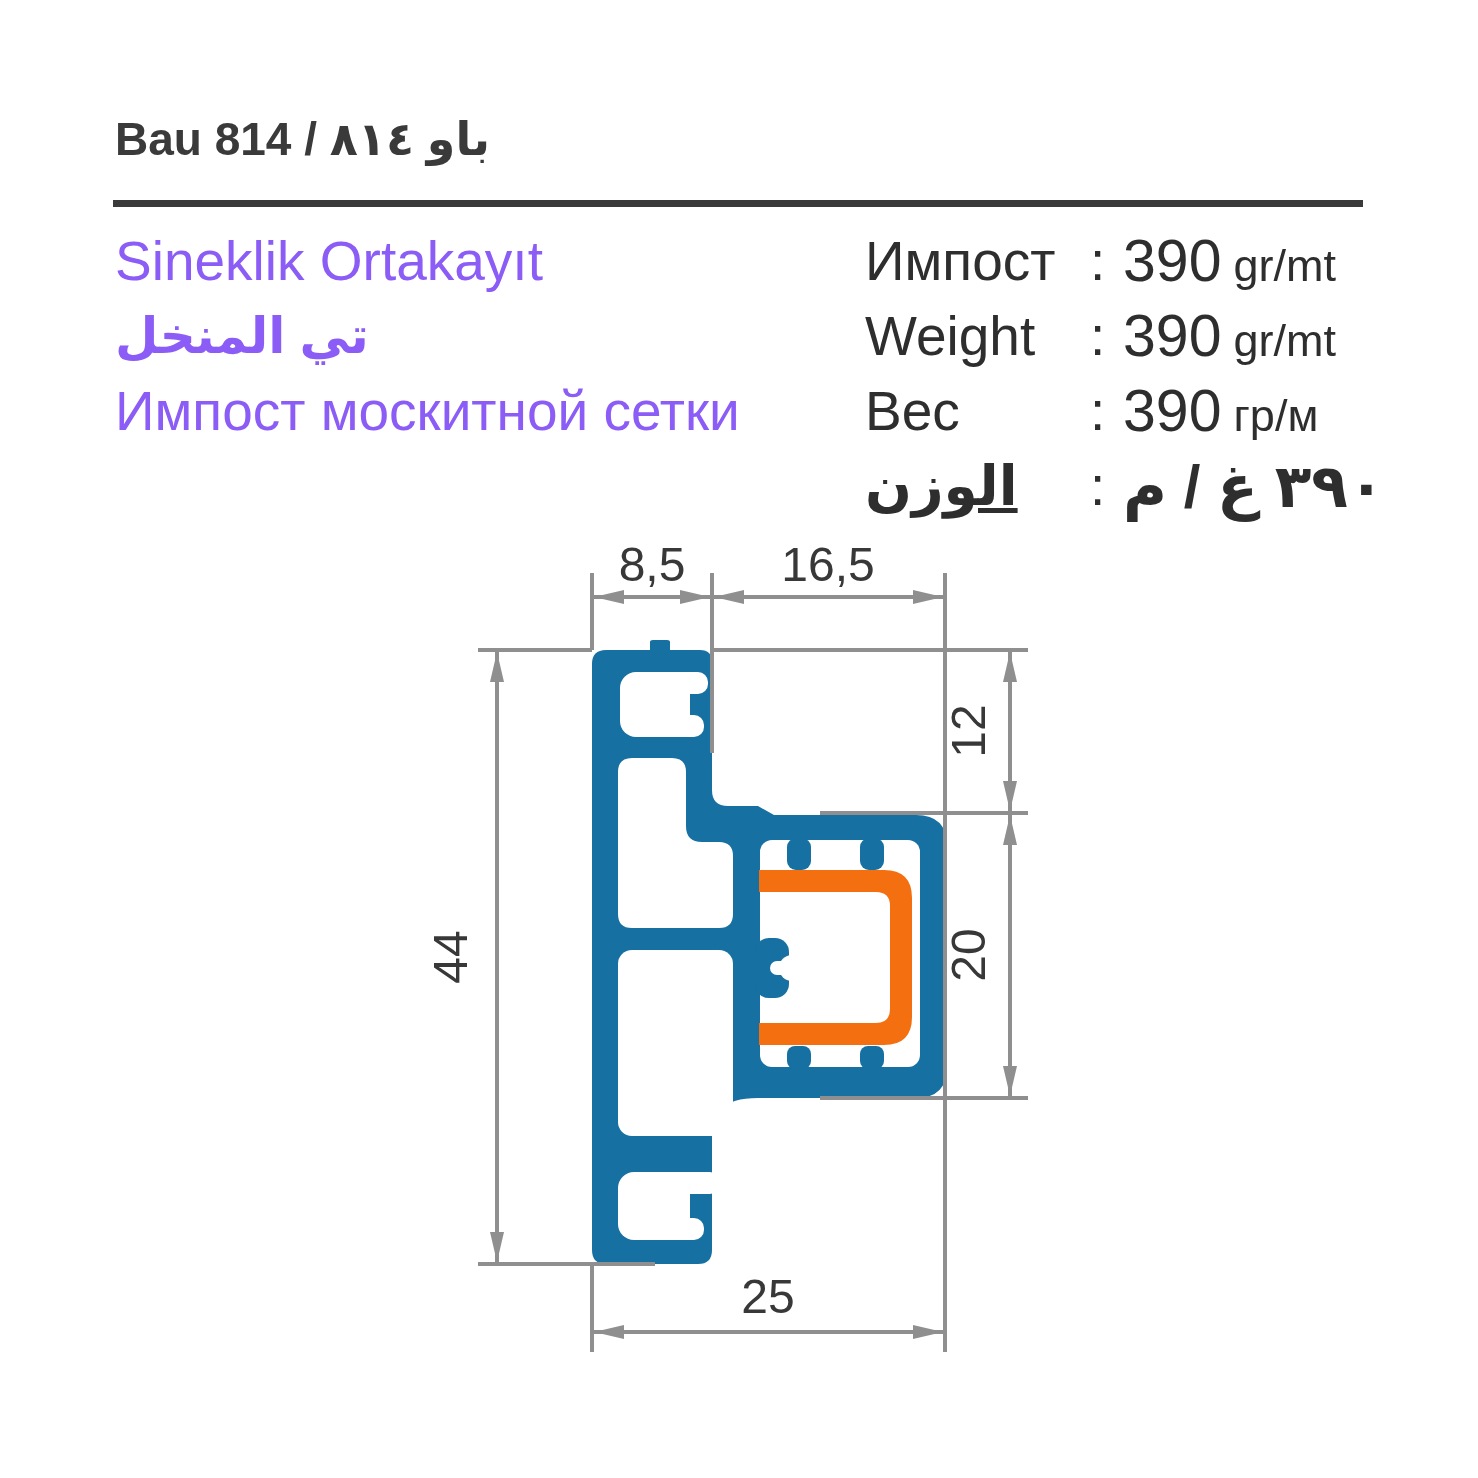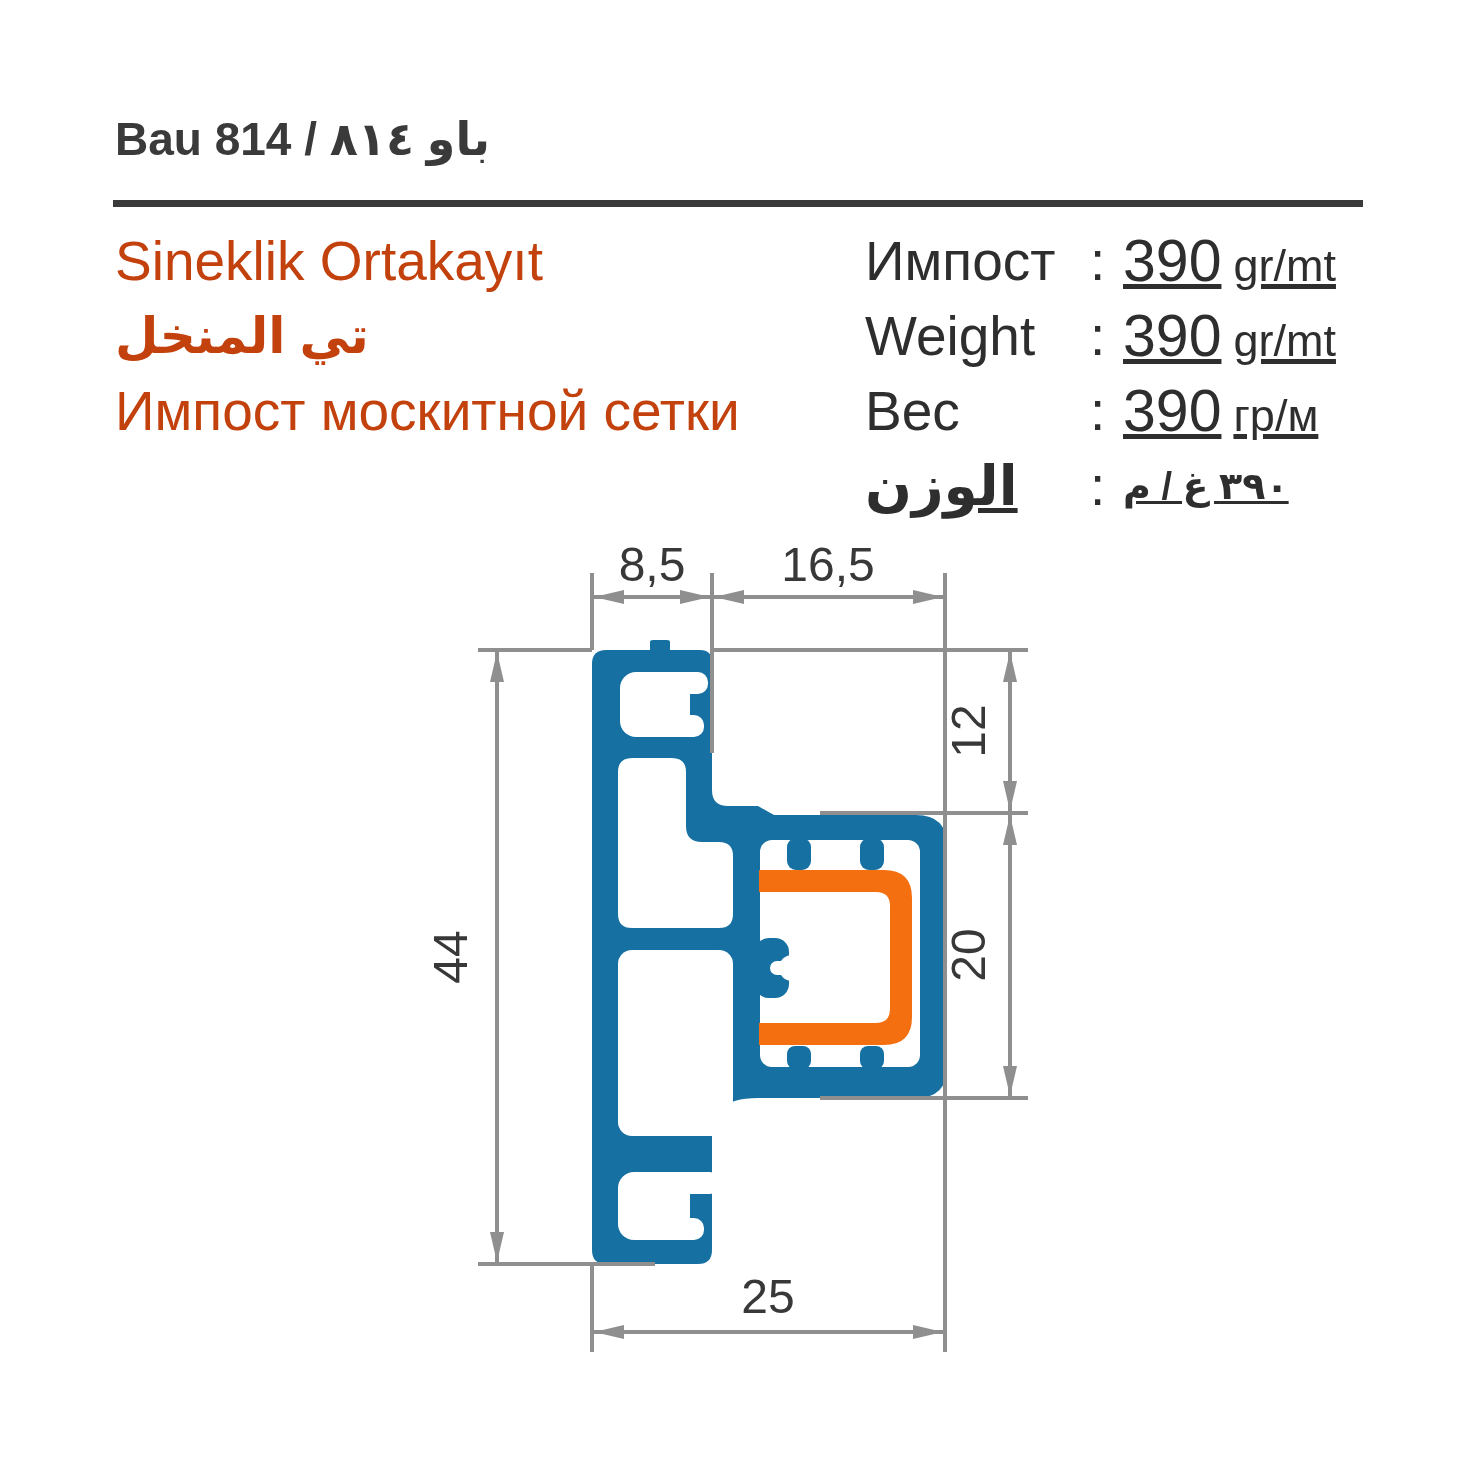--- a/index.html
+++ b/index.html
@@ -14,30 +14,30 @@
     position:absolute;left:115px;top:112px;width:1250px;
     font-size:46px;font-weight:bold;color:#3a3a3a;white-space:nowrap;
   }
   .title-row .ar{font-weight:bold;}
   .rule{
     position:absolute;left:113px;top:200px;width:1250px;height:7px;
     background:#3a3a3a;
   }
   
   .names{position:absolute;left:115px;top:224px;width:720px;}
-  .name-row{height:75px;line-height:75px;font-size:55px;color:#c2410c;white-space:nowrap;}
+  .name-row{height:75px;line-height:75px;font-size:55px;color:#8b5cf6;white-space:nowrap;}
   .name-row.ar{font-weight:bold;font-size:50px;}
   
   .weights{position:absolute;left:865px;top:224px;width:520px;}
   .wrow{height:75px;line-height:75px;font-size:55px;white-space:nowrap;position:relative;color:#2e2e2e;}
   .wlabel{position:absolute;left:0;top:0;}
   .wlabel.ar{font-weight:bold;text-decoration:underline;}
   .wcolon{position:absolute;left:225px;top:0;}
-  .wval{position:absolute;left:258px;top:0;font-size:59px;text-decoration:underline;}
-  .wval.ar{font-size:38px;font-weight:bold;}
+  .wval{position:absolute;left:258px;top:0;font-size:59px;}
+  .wval.ar{font-size:60px;font-weight:bold;}
   .wunit{font-size:45px;margin-left:12px;}
   
   svg{position:absolute;left:0;top:0;}
   .blue{fill:var(--blue,#1670a2);}
   .white{fill:#ffffff;}
   .orange{fill:var(--orange,#f36f10);}
   .dim{stroke:var(--gray,#8f8f8f);stroke-width:4;fill:none;}
   .arrow{fill:var(--gray,#8f8f8f);stroke:none;}
   .dimtext{font-family:"Liberation Sans","DejaVu Sans",sans-serif;font-size:48px;fill:#383838;}
 </style>

